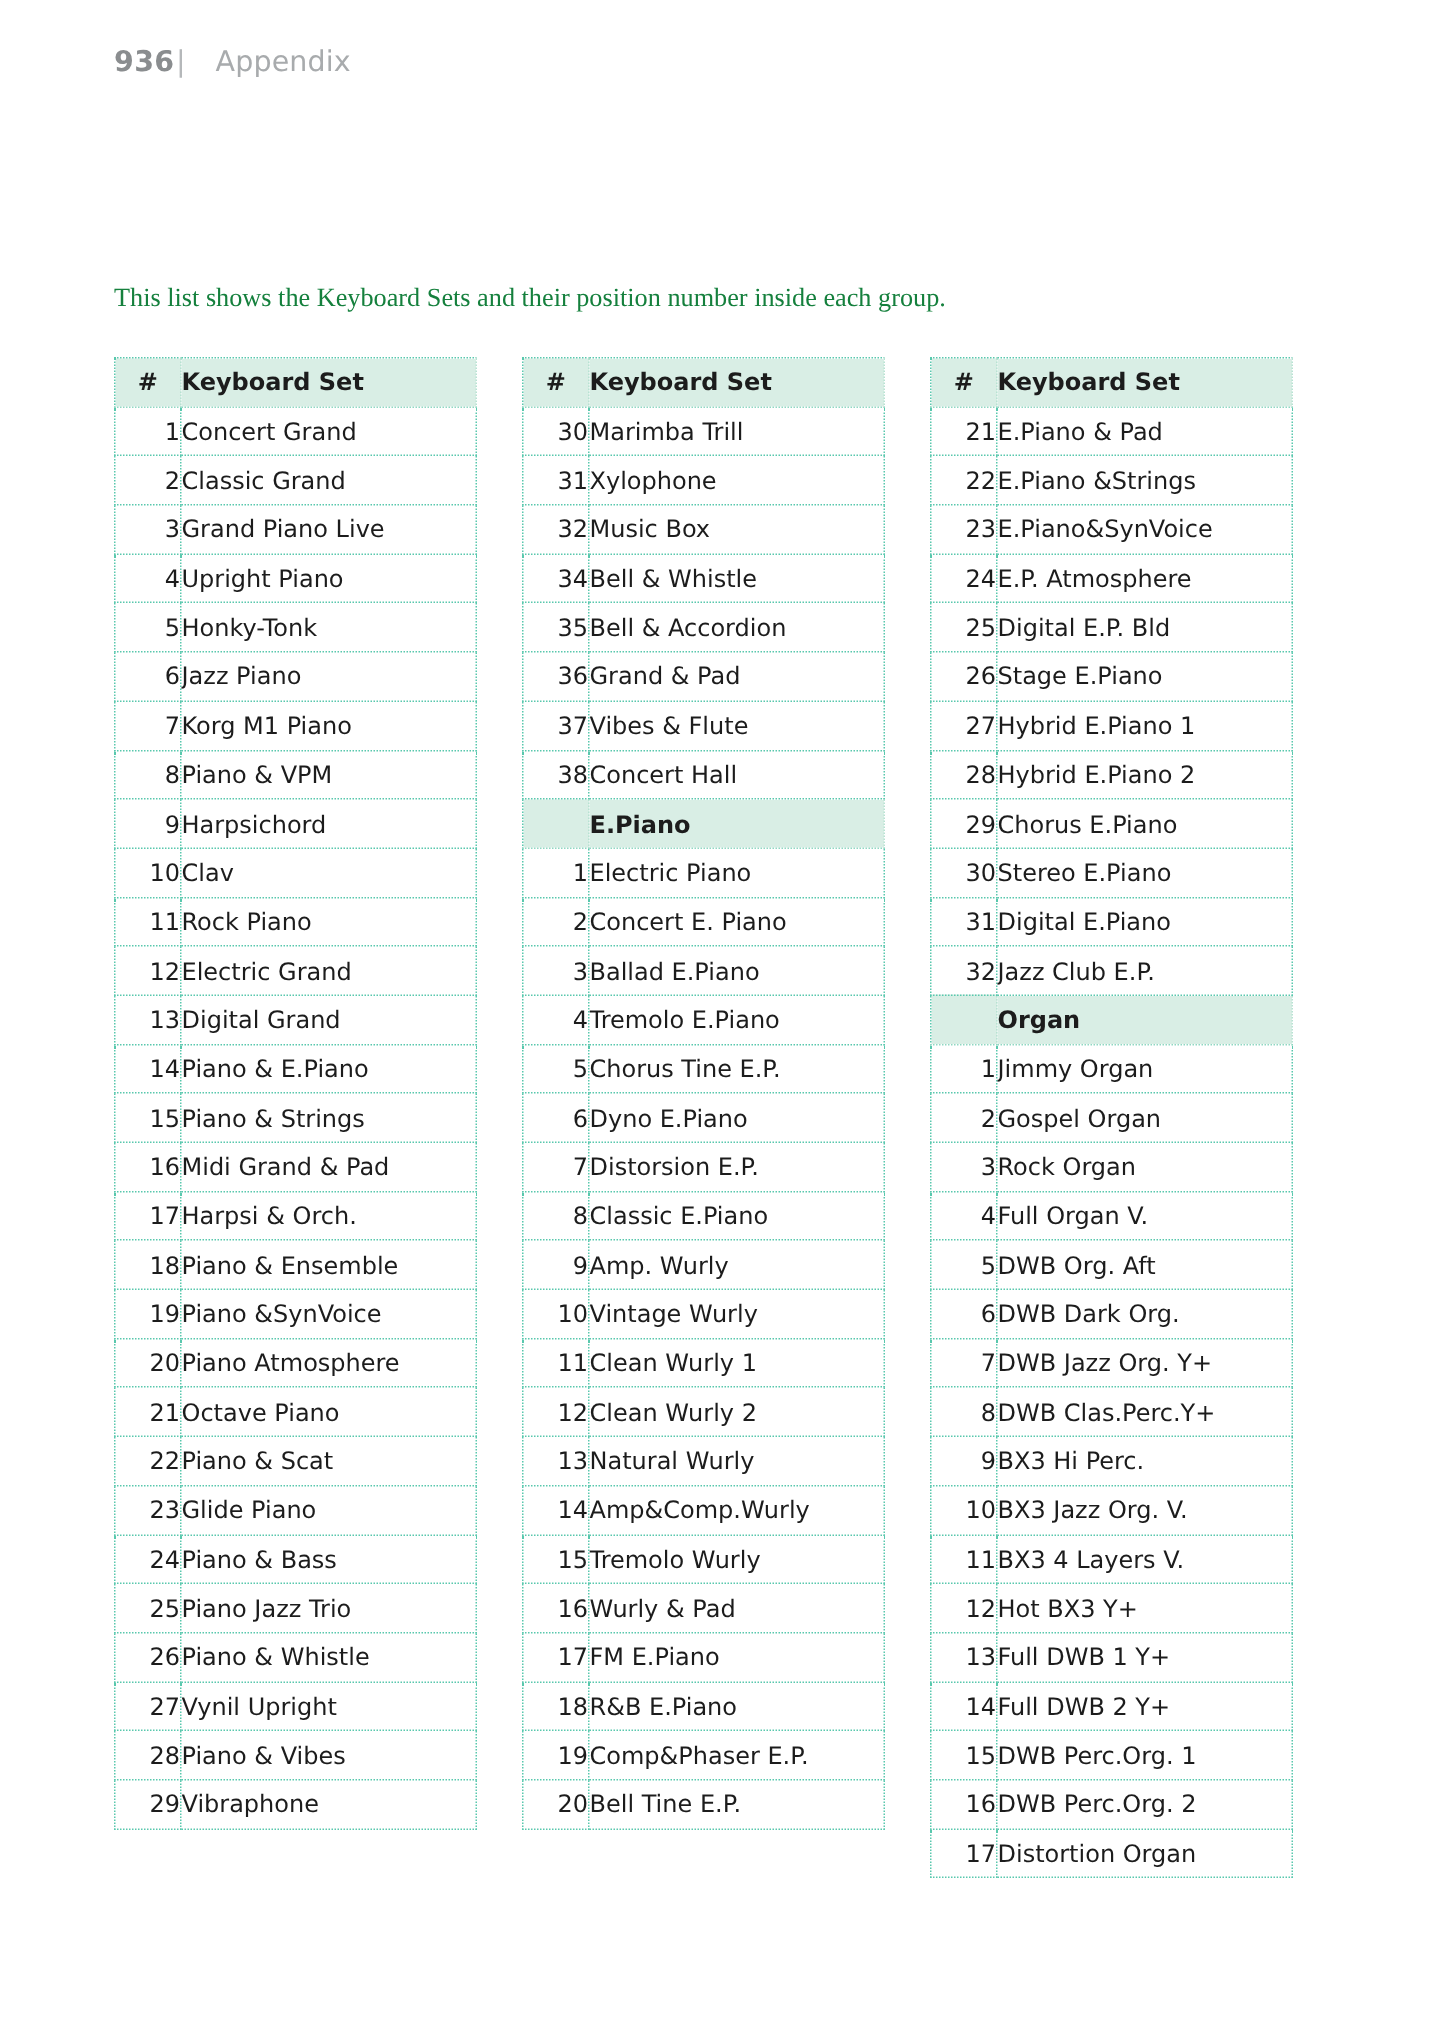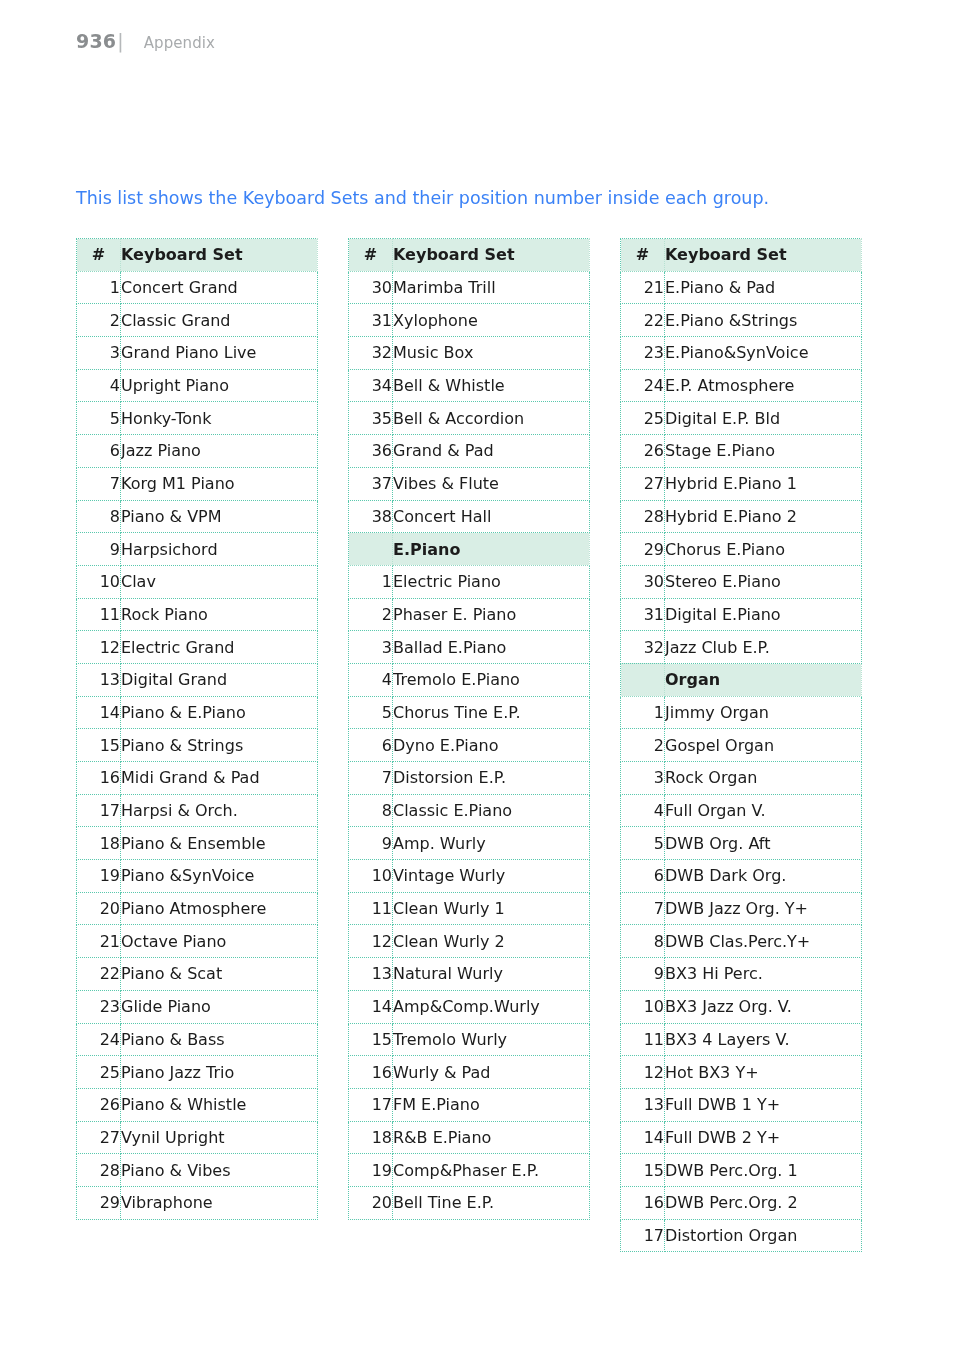--- a/index.html
+++ b/index.html
@@ -36,21 +36,21 @@
     color: #8a8d8f;
     letter-spacing: 0.2px;
   }
   .runhead-bar {
     font-size: 19px;
     font-weight: normal;
     color: #b5b8ba;
     margin-left: 1px;
   }
   .runhead-section {
-    font-size: 15px;
+    font-size: 19px;
     color: #a8abad;
     margin-left: 20px;
     letter-spacing: 0.1px;
   }
 
   
   .title {
     position: absolute;
     left: 74px;
     top: 98px;
@@ -60,22 +60,23 @@
     letter-spacing: 0.1px;
     white-space: nowrap;
   }
 
   
   .intro {
     position: absolute;
     left: 76px;
     top: 170px;
     font-size: 17.5px;
-    color: #3b82f6;
+    color: #15803d;
     white-space: nowrap;
+    font-family: Liberation Serif, serif;
   }
 
   
   .tables {
     position: absolute;
     left: 76px;
     top: 238px;
     width: 806px;
     display: flex;
     gap: 30px;
@@ -340,21 +341,21 @@
             <tr class="grp">
               <td class="cell-num row-left-edge"></td>
               <td class="cell-name">E.Piano</td>
             </tr>
             <tr class="itm">
               <td class="cell-num row-left-edge">1</td>
               <td class="cell-name">Electric Piano</td>
             </tr>
             <tr class="itm">
               <td class="cell-num row-left-edge">2</td>
-              <td class="cell-name">Phaser E. Piano</td>
+              <td class="cell-name">Concert E. Piano</td>
             </tr>
             <tr class="itm">
               <td class="cell-num row-left-edge">3</td>
               <td class="cell-name">Ballad E.Piano</td>
             </tr>
             <tr class="itm">
               <td class="cell-num row-left-edge">4</td>
               <td class="cell-name">Tremolo E.Piano</td>
             </tr>
             <tr class="itm">

